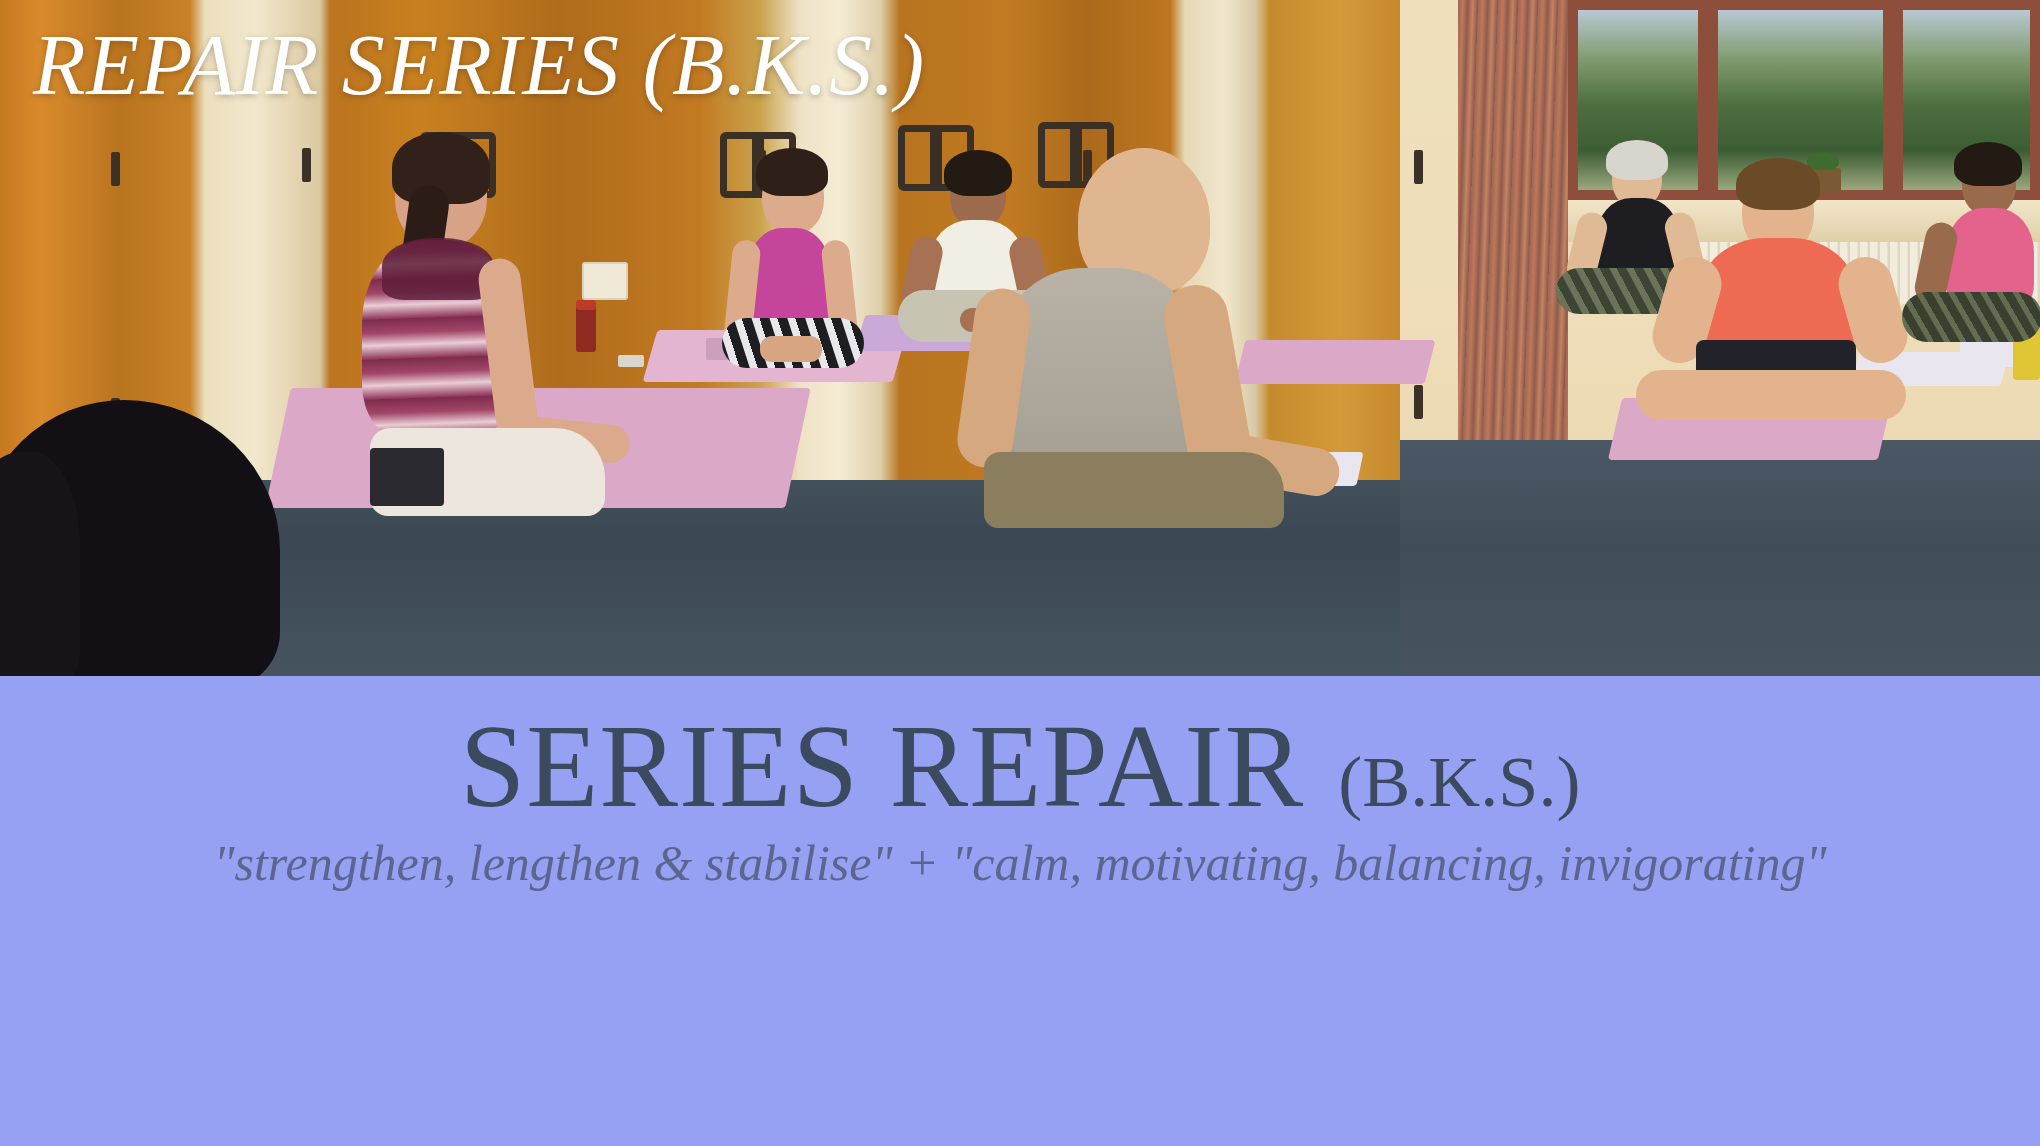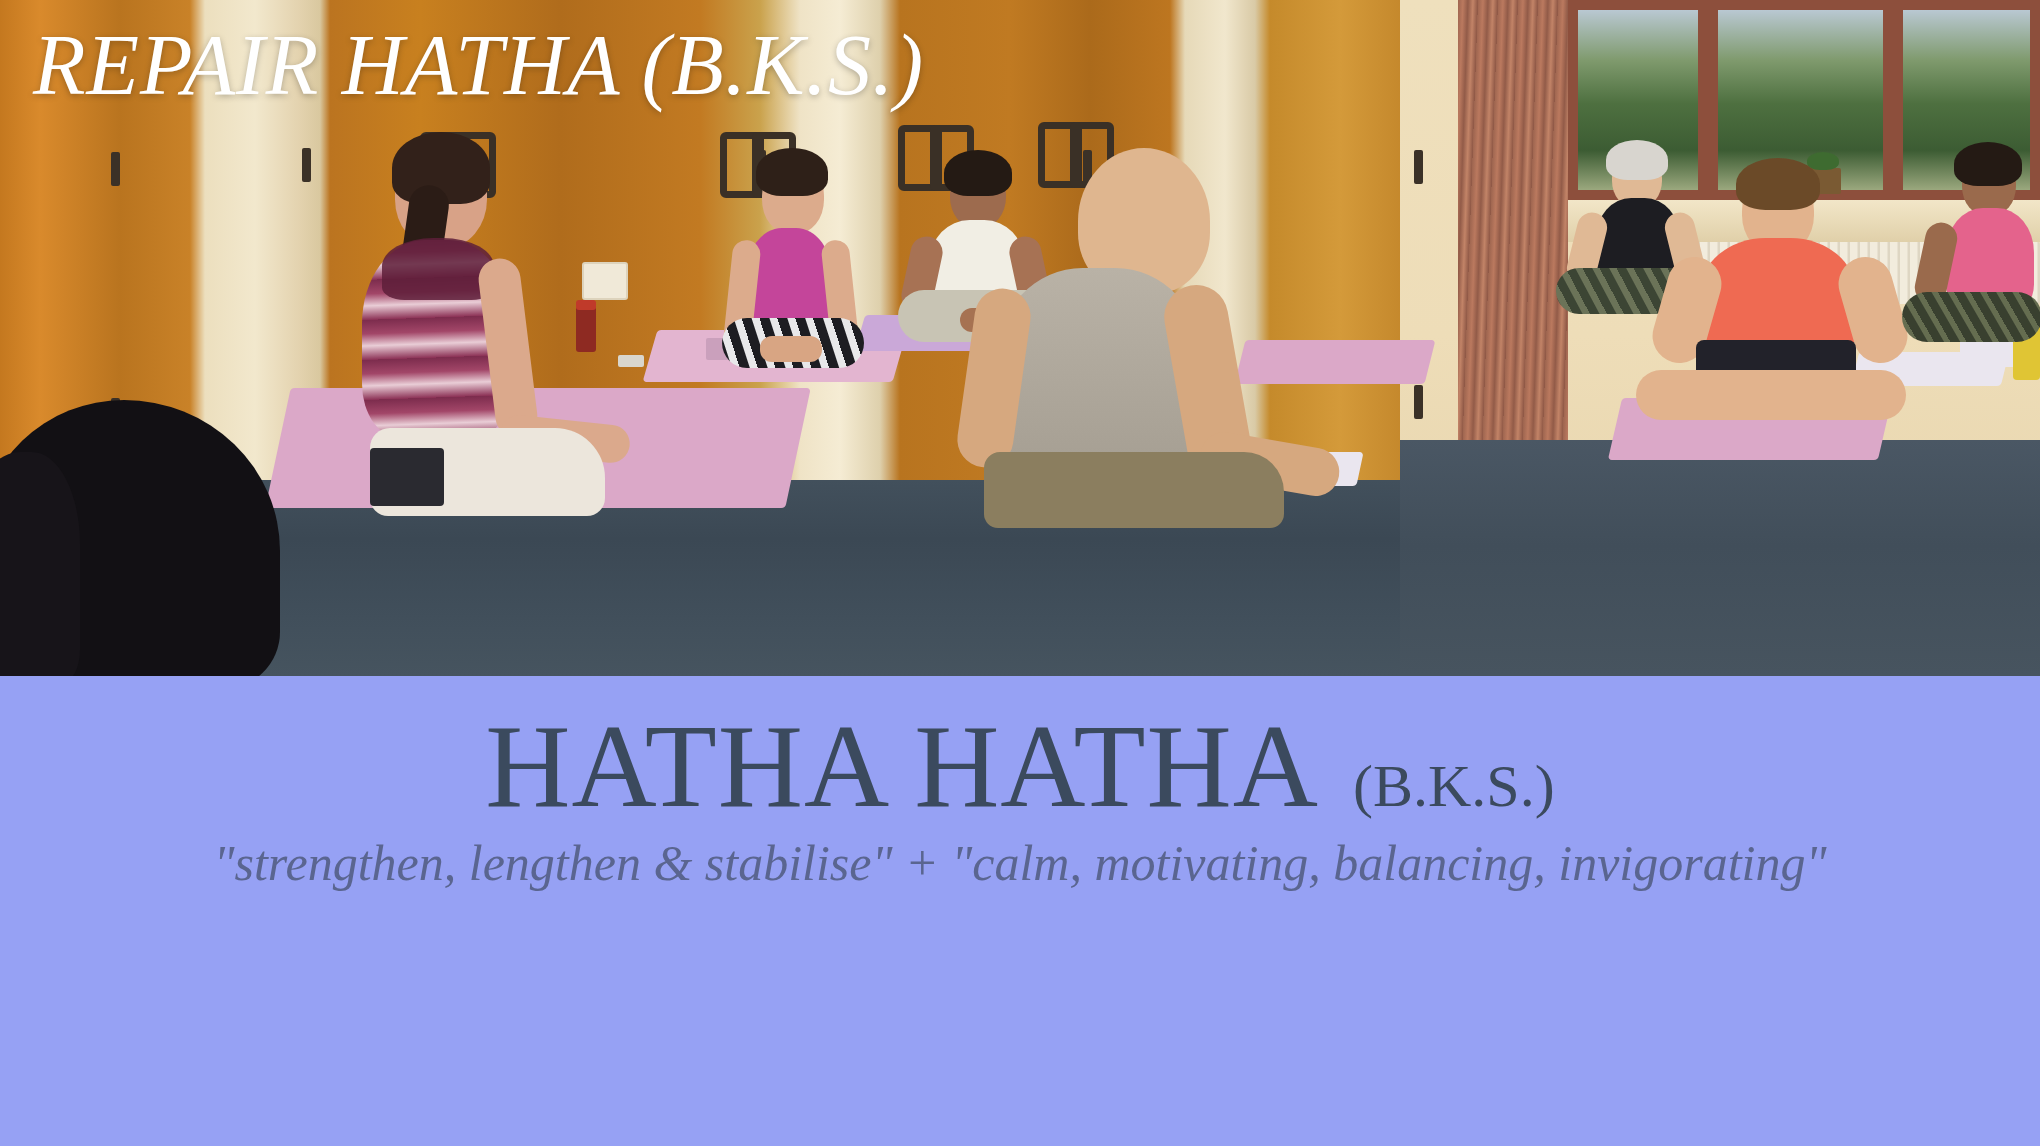--- a/index.html
+++ b/index.html
@@ -121,21 +121,21 @@
     text-align:center;
   }
   #headline{
     margin:0;padding-top:32px;
     font-family:"Liberation Serif",serif;
     font-weight:400;font-size:118px;line-height:1.0;
     color:#3b4a5e;white-space:nowrap;
     letter-spacing:1px;
   }
   #headline .suffix{
-    font-size:60px;margin-left:34px;letter-spacing:0px;
+    font-size:72px;margin-left:34px;letter-spacing:0px;
   }
   #sub1{
     margin:20px 0 0 0;
     font-family:"Liberation Serif",serif;
     font-weight:700;font-size:52px;line-height:1.1;
     color:#4a5678;white-space:nowrap;letter-spacing:.2px;
   }
   #sub2{
     margin:10px 0 0 0;
     font-family:"Liberation Serif",serif;
@@ -269,21 +269,21 @@
       <div class="head" style="left:1962px;top:150px;width:54px;height:66px;background:#9a6a4c;"></div>
       <div style="position:absolute;left:1954px;top:142px;width:68px;height:44px;background:#241a14;border-radius:50% 50% 35% 35%;"></div>
       <div class="torso" style="left:1946px;top:208px;width:88px;height:106px;background:#e4638c;"></div>
       <div class="arm" style="left:1920px;top:222px;width:32px;height:82px;background:#9a6a4c;transform:rotate(12deg);"></div>
       <div class="leg" style="left:1902px;top:292px;width:140px;height:50px;background:repeating-linear-gradient(60deg,#39402f 0px,#39402f 8px,#656d50 9px,#656d50 14px);"></div>
     </div>
 
     <div style="position:absolute;left:-20px;top:400px;width:300px;height:290px;background:#121014;border-radius:48% 52% 20% 20%;"></div>
     <div style="position:absolute;left:-40px;top:452px;width:120px;height:230px;background:#171419;border-radius:50% 40% 14% 14%;"></div>
 
-    <div id="title">REPAIR HATHA (B.K.S.)</div>
+    <div id="title">REPAIR SERIES (B.K.S.)</div>
   </div>
 
   <div id="panel">
-    <h1 id="headline"><span>HATHA HATHA</span><span class="suffix">(B.K.S.)</span></h1>
+    <h1 id="headline"><span>SERIES REPAIR</span><span class="suffix">(B.K.S.)</span></h1>
     <p id="sub2">"strengthen, lengthen &amp; stabilise" + "calm, motivating, balancing, invigorating"</p>
   </div>
 
 </div>
 
 </body></html>

